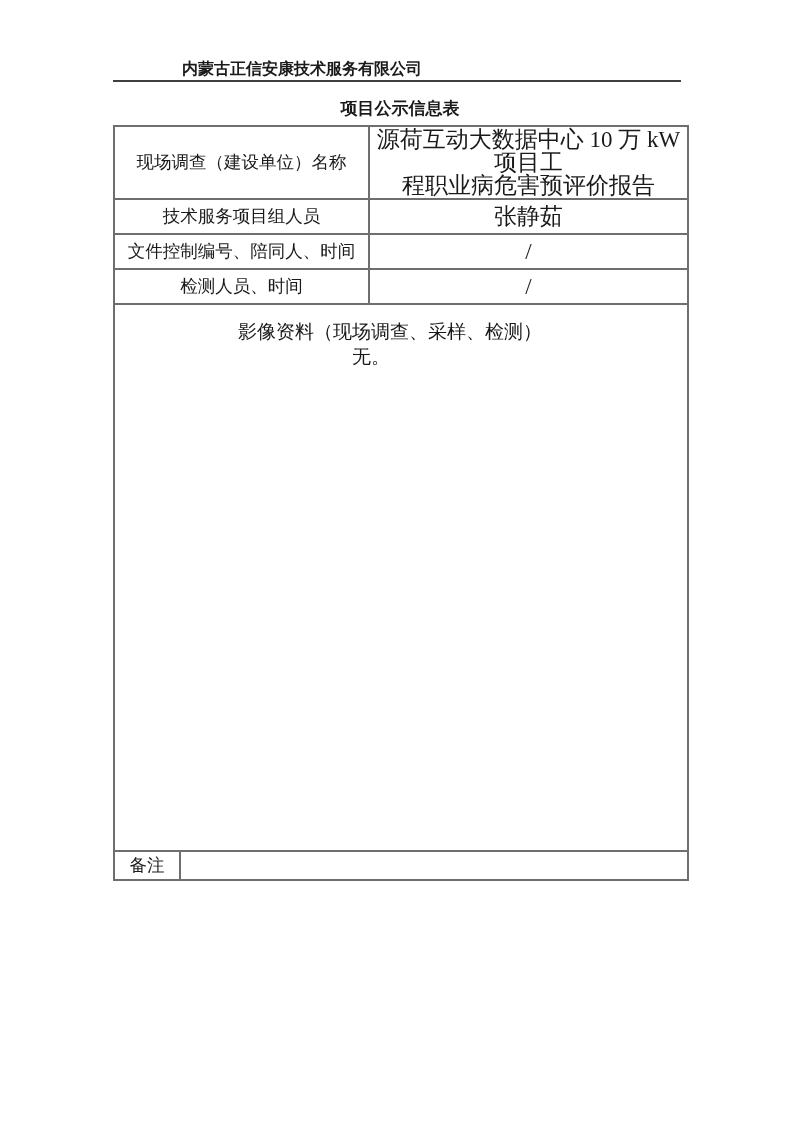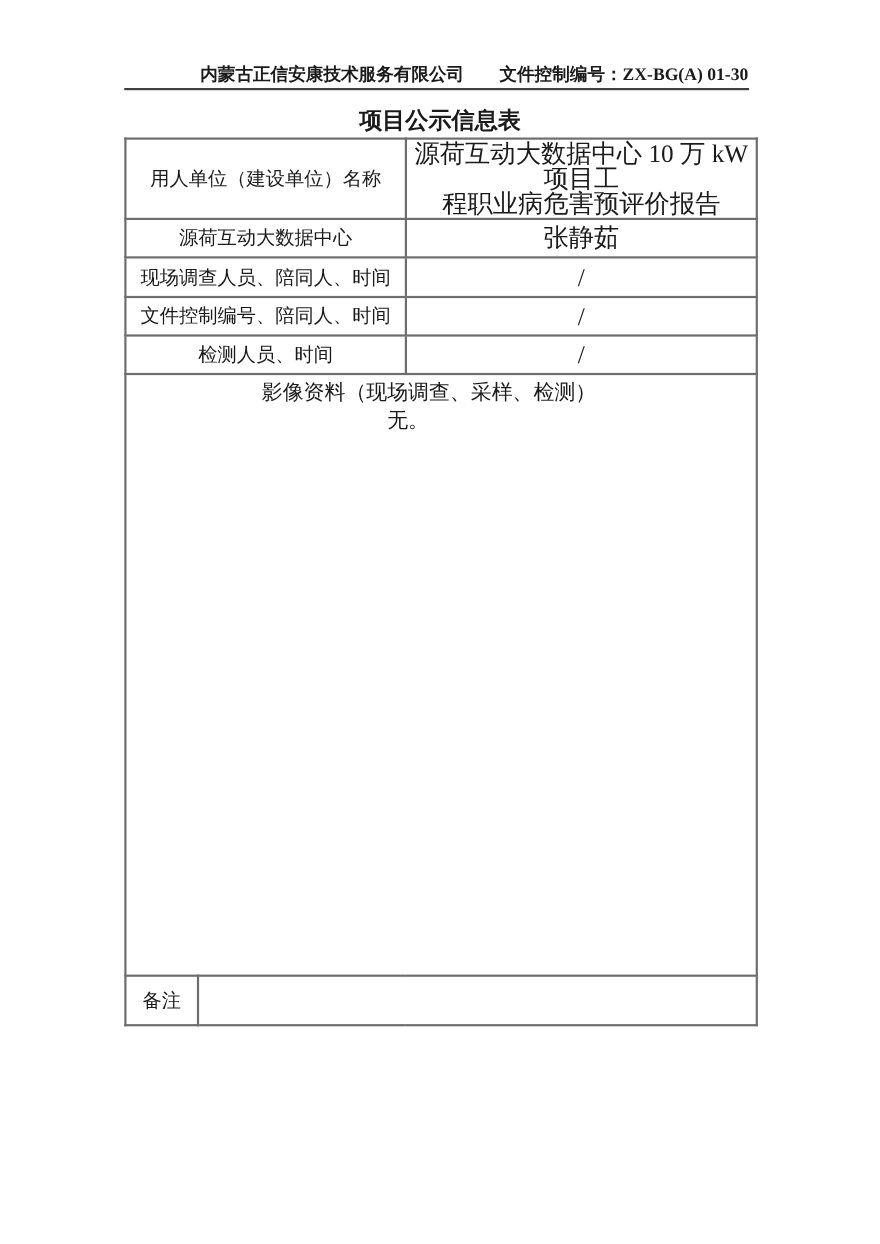--- a/index.html
+++ b/index.html
@@ -14,82 +14,77 @@
   .doc-header {
     margin-top:59px; padding-left:69px;
     display:flex; gap:32px; white-space:nowrap;
     font-size:16px; font-weight:bold; line-height:19px;align-items:center;
   }
   .header-rule {
     margin-top:2px; width:568px; height:2px; background:#3f3f3f;
   }
   .page-title {
     margin-top:12px; margin-bottom:1px;
-    text-align:center; font-size:21px; font-weight:bold; line-height:30px;
+    text-align:center; font-size:17px; font-weight:bold; line-height:30px;
   }
 
   table.info-table {
     border-collapse:collapse; table-layout:fixed; width:574px;
   }
   table.info-table td { border:2px solid #6e6e6e; background:#fff; overflow:hidden; }
   col.c1 { width:66px; } col.c2 { width:189px; } col.c3 { width:319px; }
 
   .h47{height:47px} .h50{height:50px} .h35{height:35px} .h36{height:36px}
-  .h547{height:547px} .h29{height:45px}
+  .h547{height:547px} .h29{height:29px}
 
   td.lbl {
     text-align:center; vertical-align:middle;
     font-size:17.5px; line-height:21px; padding:1px 2px;
   }
   td.val {
     text-align:center; vertical-align:middle;
     font-size:23px; line-height:23px; white-space:pre-line; padding:1px 1px;
   }
-  td.media-cell { vertical-align:top; padding-top:4px; font-size:19px; line-height:25px; }
+  td.media-cell { vertical-align:top; padding-top:14px; font-size:19px; line-height:25px; }
   .media-line1 { text-align:center; position:relative; left:-11px; }
   .media-line2 { text-align:center; position:relative; left:-30px; }
 </style>
 </head>
 <body>
 
 <div class="content">
 
   <div class="doc-header">
     <span>内蒙古正信安康技术服务有限公司</span>
-    <span>文件控制编号：ZX-BG(A) 01-30</span>
   </div>
   <div class="header-rule"></div>
 
   <div class="page-title">项目公示信息表</div>
 
   <table class="info-table">
     <colgroup>
         <col class="c1">
         <col class="c2">
         <col class="c3">
       </colgroup>
 
     <tbody>
         <tr class="h47">
-      <td class="lbl" colspan="2">用人单位（建设单位）名称</td>
+      <td class="lbl" colspan="2">现场调查（建设单位）名称</td>
       <td class="val">源荷互动大数据中心 10 万 kW 项目工
 程职业病危害预评价报告</td>
     </tr>
 
 
 
     <tr class="h35">
-      <td class="lbl" colspan="2">源荷互动大数据中心</td>
+      <td class="lbl" colspan="2">技术服务项目组人员</td>
       <td class="val">张静茹</td>
     </tr>
 
-    <tr class="h36">
-      <td class="lbl" colspan="2">现场调查人员、陪同人、时间</td>
-      <td class="val">/</td>
-    </tr>
 
     <tr class="h35">
       <td class="lbl" colspan="2">文件控制编号、陪同人、时间</td>
       <td class="val">/</td>
     </tr>
 
     <tr class="h35">
       <td class="lbl" colspan="2">检测人员、时间</td>
       <td class="val">/</td>
     </tr>

